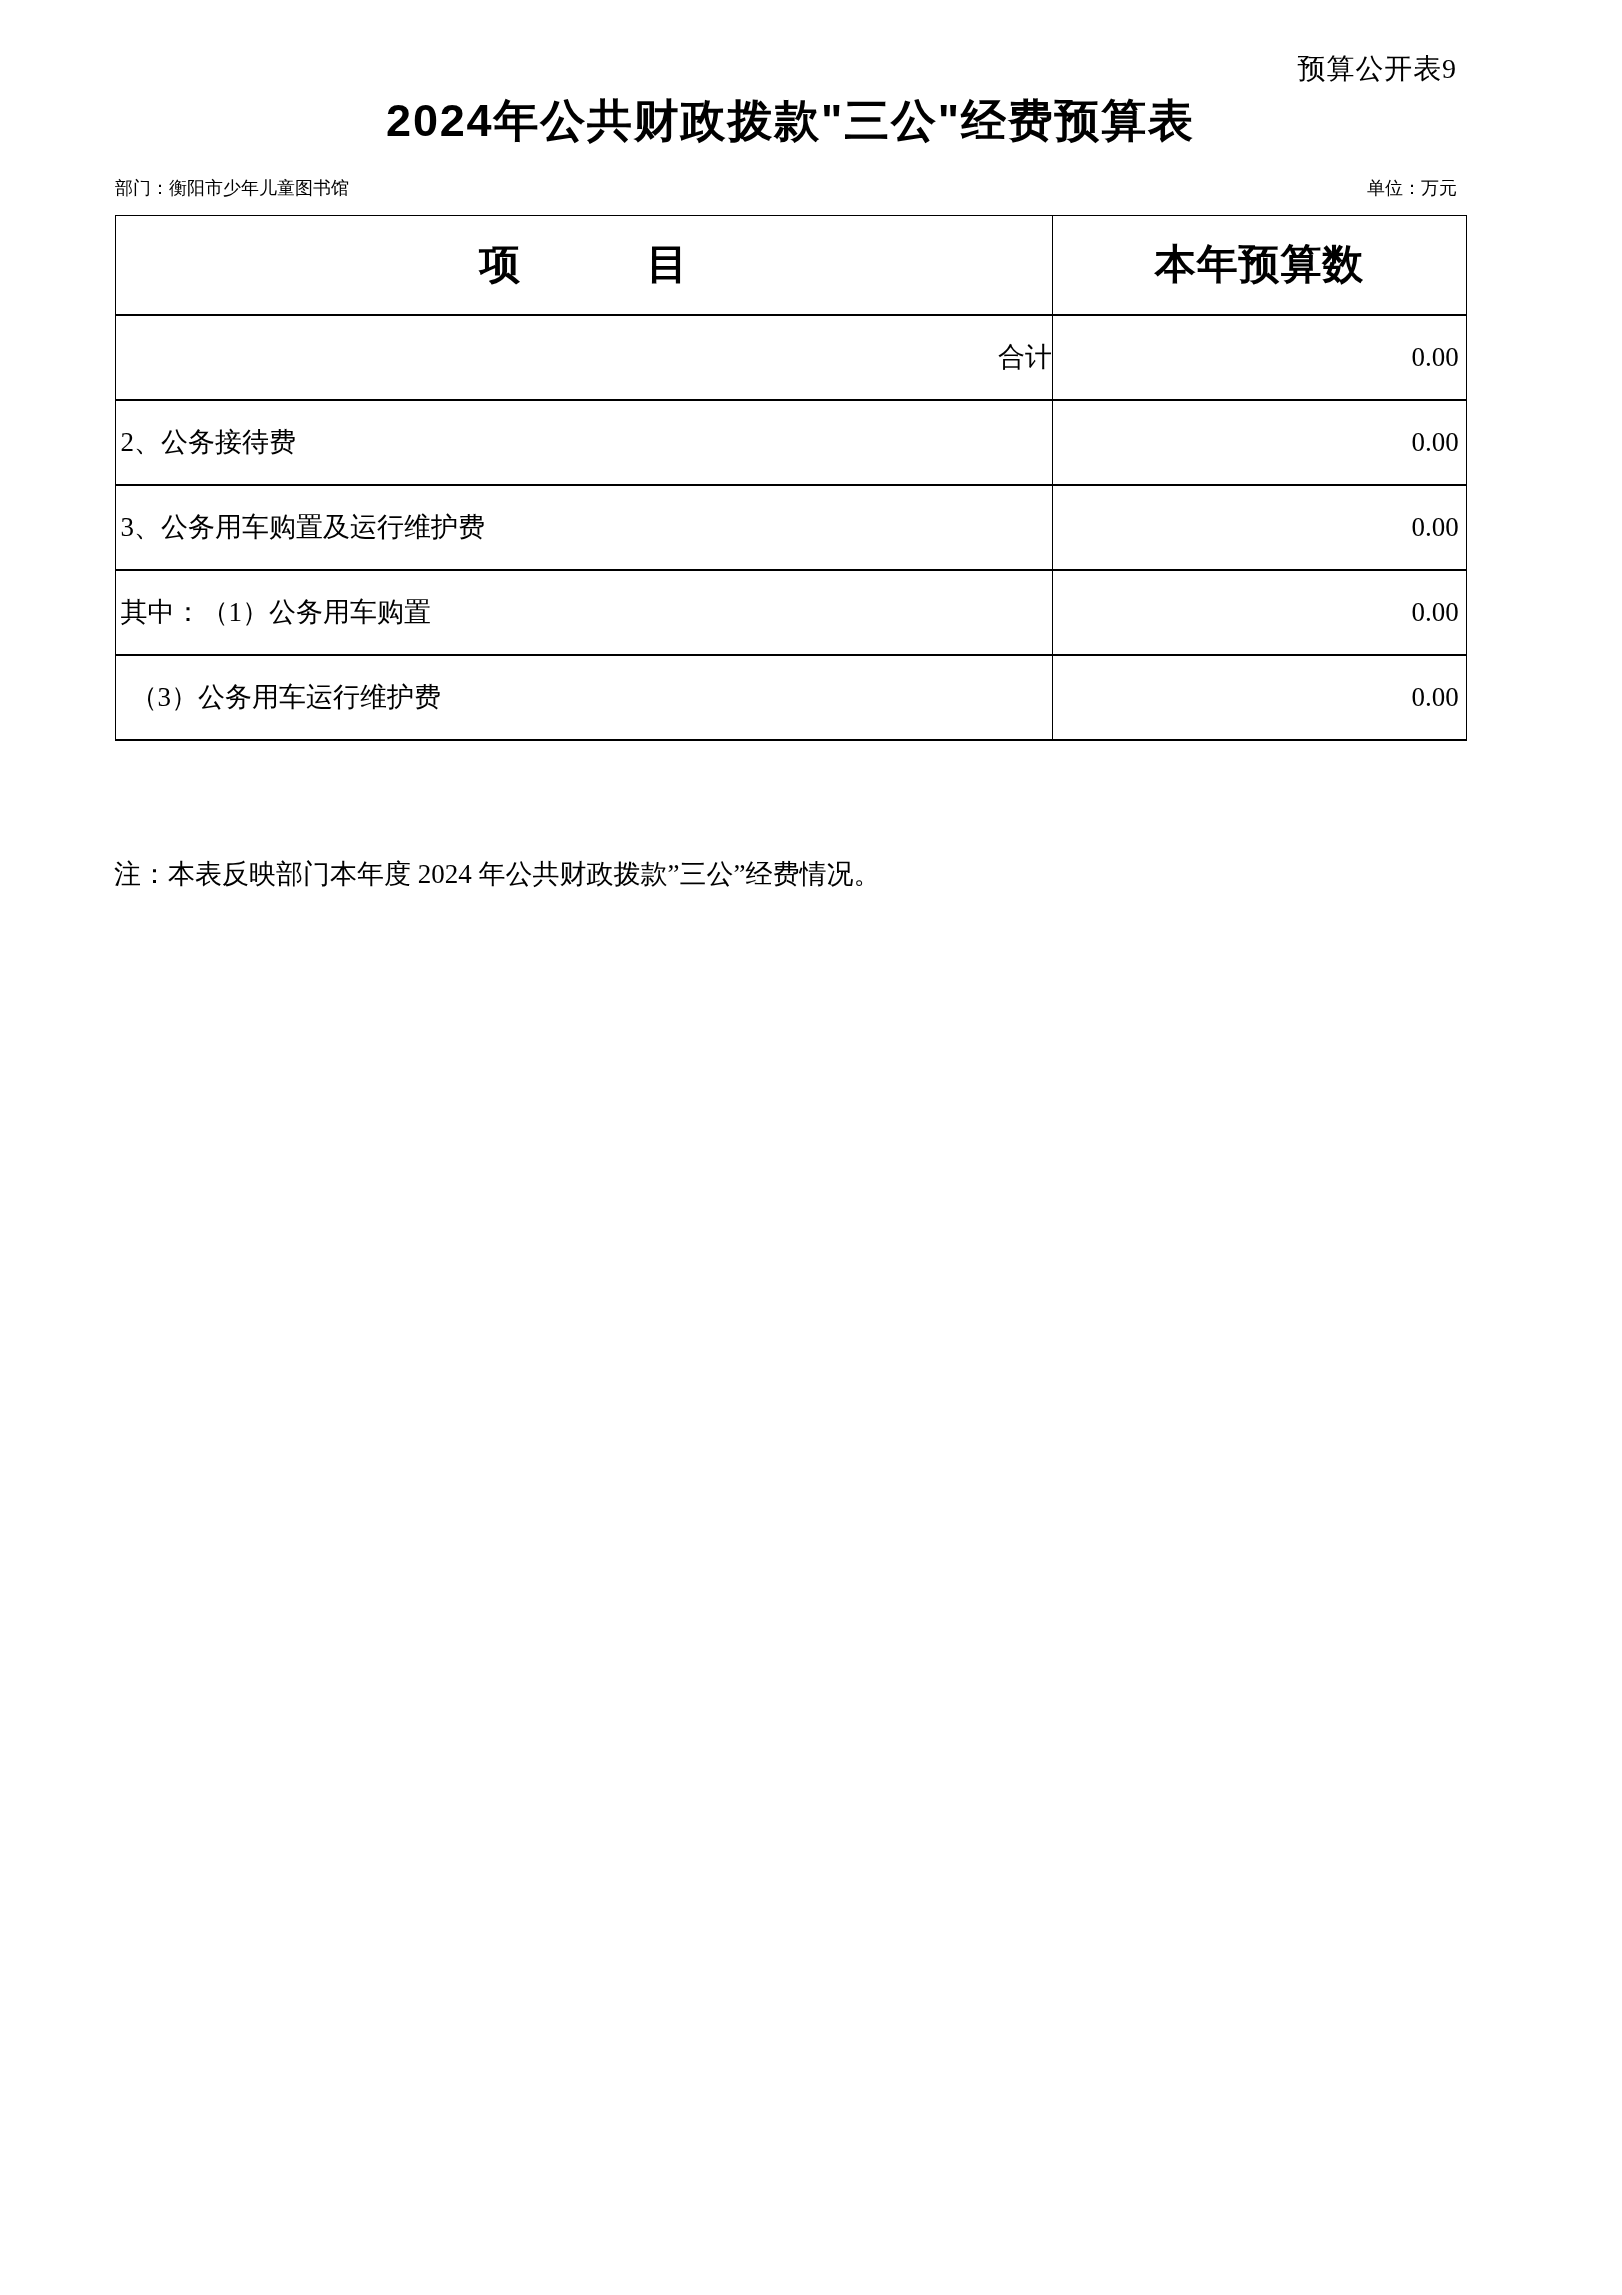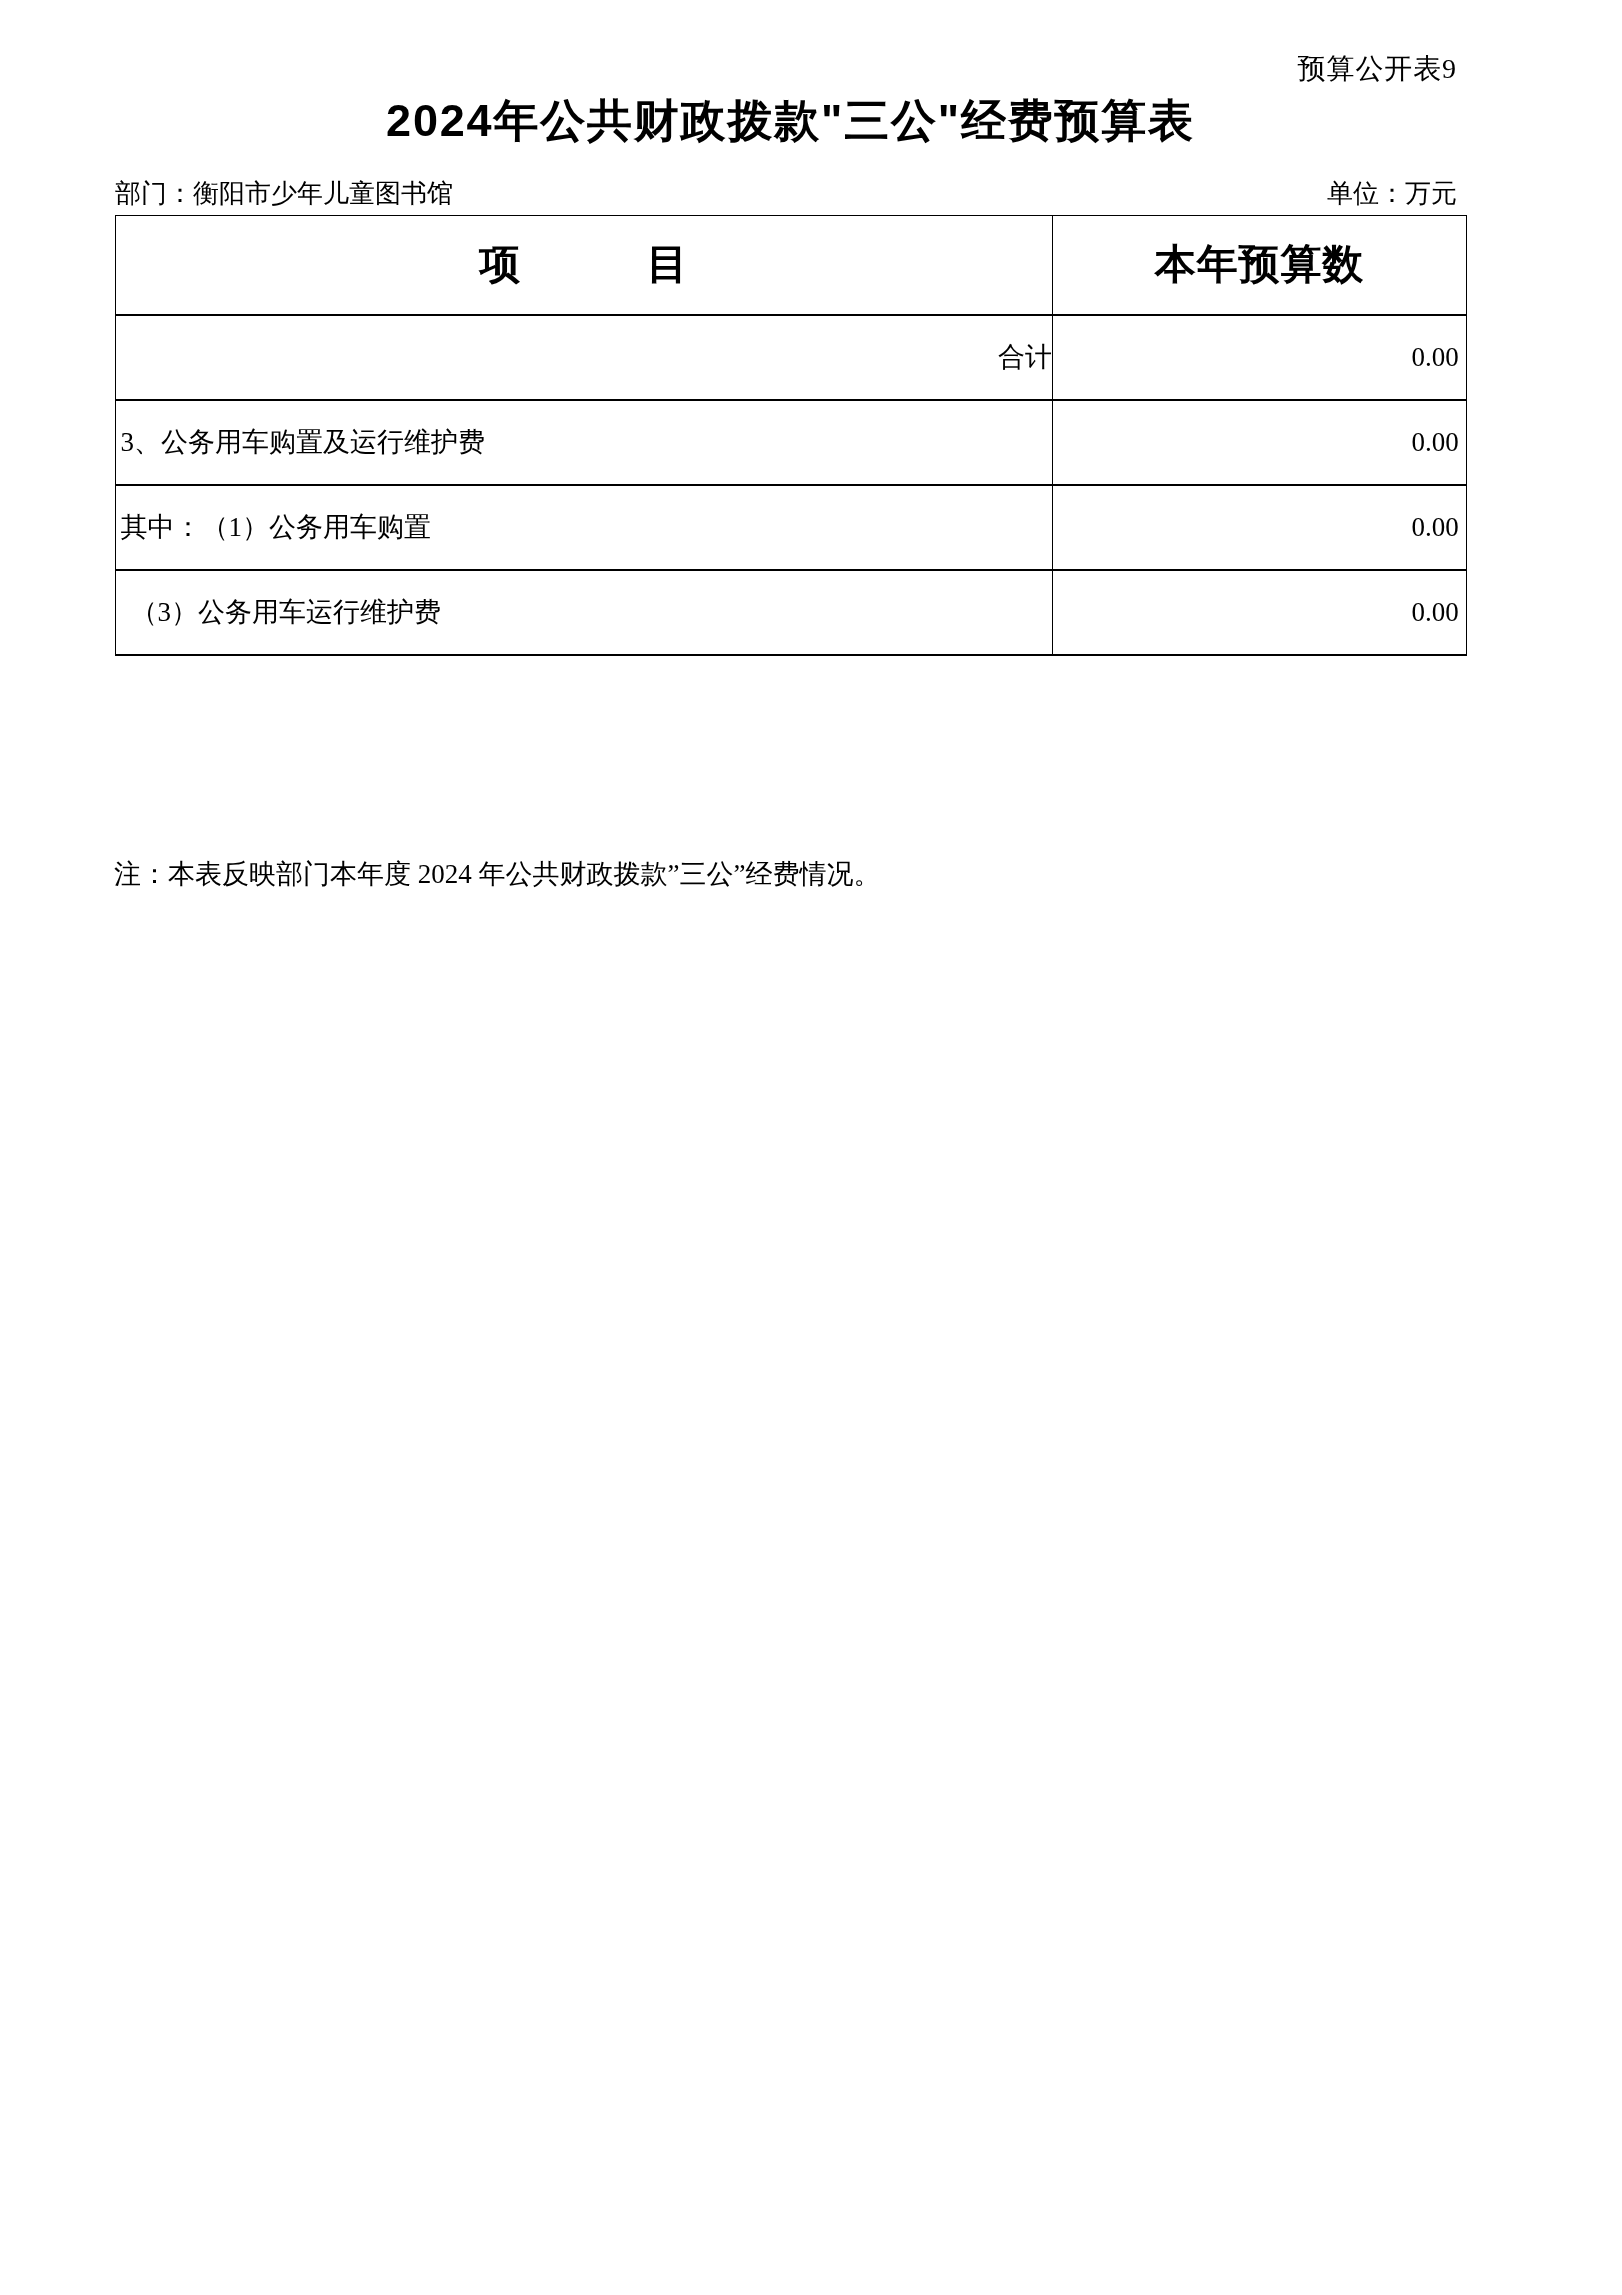--- a/index.html
+++ b/index.html
@@ -40,21 +40,21 @@
     white-space: nowrap;
   }
   .meta-row {
     position: absolute;
     top: 176px;
     left: 115px;
     width: 1351px;
     display: flex;
     justify-content: space-between;
     align-items: center;
-    font-size: 26px;
+    font-size: 18px;
   }
   .meta-right { padding-right: 9px; }
   table.budget {
     position: absolute;
     top: 215px;
     left: 115px;
     width: 1351px;
     border-collapse: collapse;
     table-layout: fixed;
   }
@@ -114,20 +114,24 @@
         <th>项　　　目</th>
         <th>本年预算数</th>
       </tr>
     </thead>
     <tbody>
       <tr>
         <td class="cell-item cell-center">合计</td>
         <td class="cell-value">0.00</td>
       </tr>
       <tr>
+        <td class="cell-item">2、公务接待费</td>
+        <td class="cell-value">0.00</td>
+      </tr>
+      <tr>
         <td class="cell-item">3、公务用车购置及运行维护费</td>
         <td class="cell-value">0.00</td>
       </tr>
       <tr>
         <td class="cell-item">其中：（1）公务用车购置</td>
         <td class="cell-value">0.00</td>
       </tr>
       <tr>
         <td class="cell-item cell-indent">（3）公务用车运行维护费</td>
         <td class="cell-value">0.00</td>

